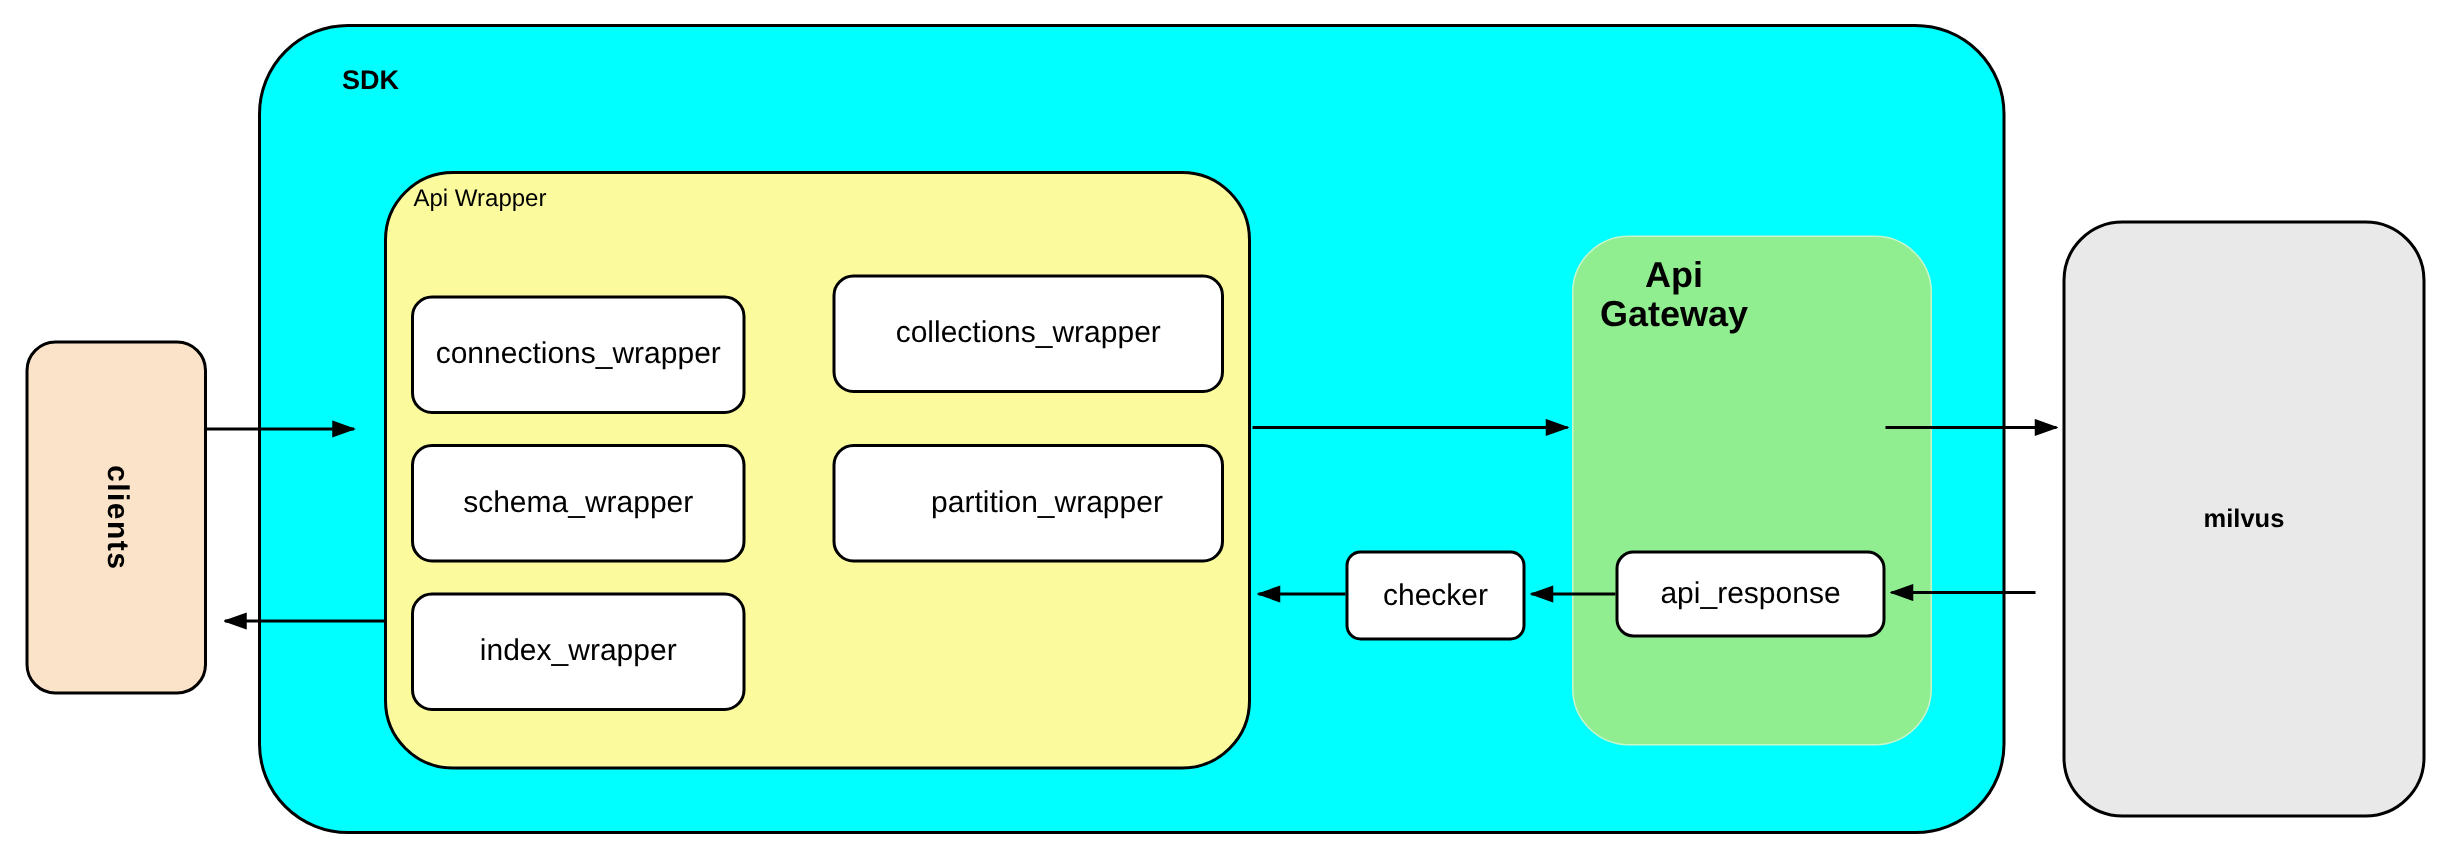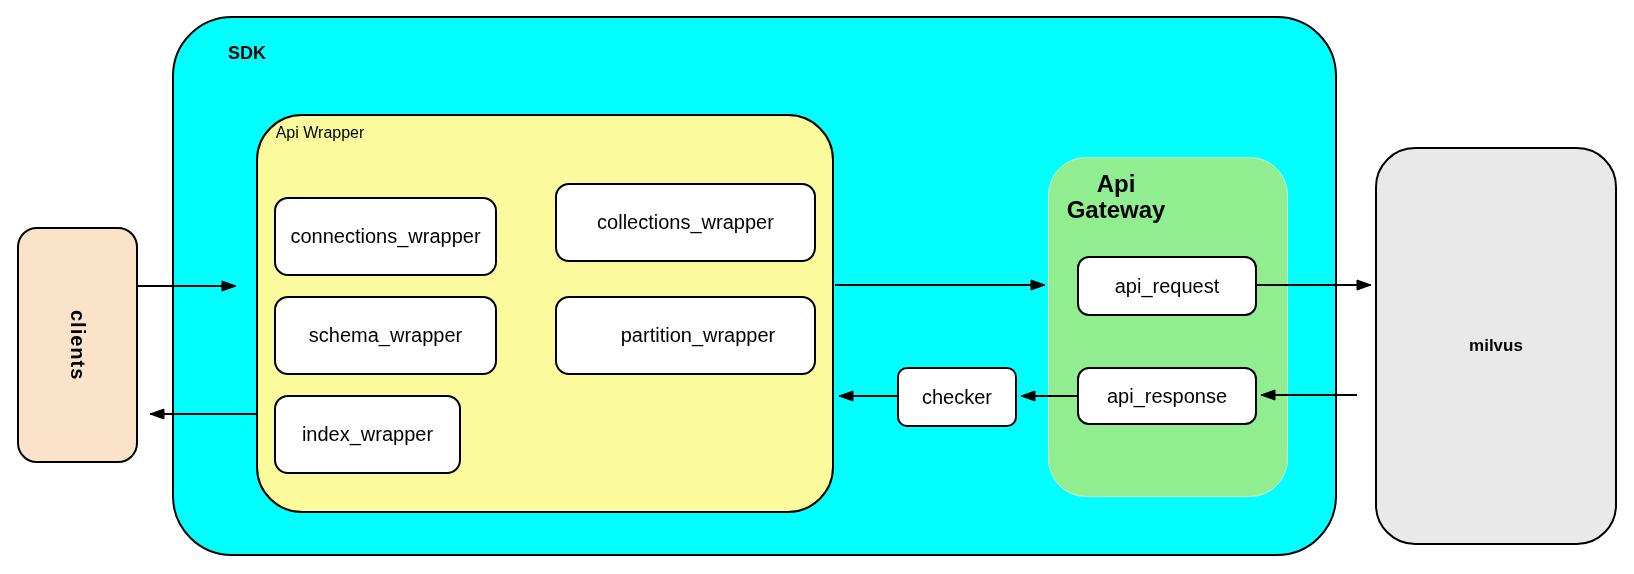--- a/index.html
+++ b/index.html
@@ -65,21 +65,21 @@
     left: 1375px; top: 147px; width: 242px; height: 398px;
     background: #e9e9e9; border-radius: 40px;
     display: flex; align-items: center; justify-content: center;
   }
   .milvus-label { font-size: 17px; font-weight: bold; }
 
   .box-connections { left: 274px; top: 197px; width: 223px; height: 79px; }
   .box-collections { left: 555px; top: 183px; width: 261px; height: 79px; }
   .box-schema     { left: 274px; top: 296px; width: 223px; height: 79px; }
   .box-partition  { left: 555px; top: 296px; width: 261px; height: 79px; padding-left: 25px; }
-  .box-index      { left: 274px; top: 395px; width: 187px; height: 79px; }
+  .box-index      { left: 274px; top: 395px; width: 223px; height: 79px; }
   .box-utility    { left: 555px; top: 395px; width: 261px; height: 79px; }
 
   .box-request  { left: 1077px; top: 256px; width: 180px; height: 60px; border-radius: 12px; }
   .box-response { left: 1077px; top: 367px; width: 180px; height: 58px; border-radius: 12px; }
   .box-checker  { left: 897px;  top: 367px; width: 120px; height: 60px; border-radius: 10px; }
 
   .arrows {
     position: absolute; left: 0; top: 0;
     width: 1634px; height: 574px;
     pointer-events: none;
@@ -113,23 +113,20 @@
   <div class="node leaf box-partition">
     <span>partition_wrapper</span>
   </div>
   <div class="node leaf box-index">
     <span>index_wrapper</span>
   </div>
 
   <div class="node api-gateway"></div>
   <div class="api-gateway-label">Api Gateway</div>
 
-  <div class="node leaf box-request">
-    <span>api_request</span>
-  </div>
   <div class="node leaf box-response">
     <span>api_response</span>
   </div>
 
   <div class="node leaf box-checker">
     <span>checker</span>
   </div>
 
   <div class="node milvus">
     <span class="milvus-label">milvus</span>

